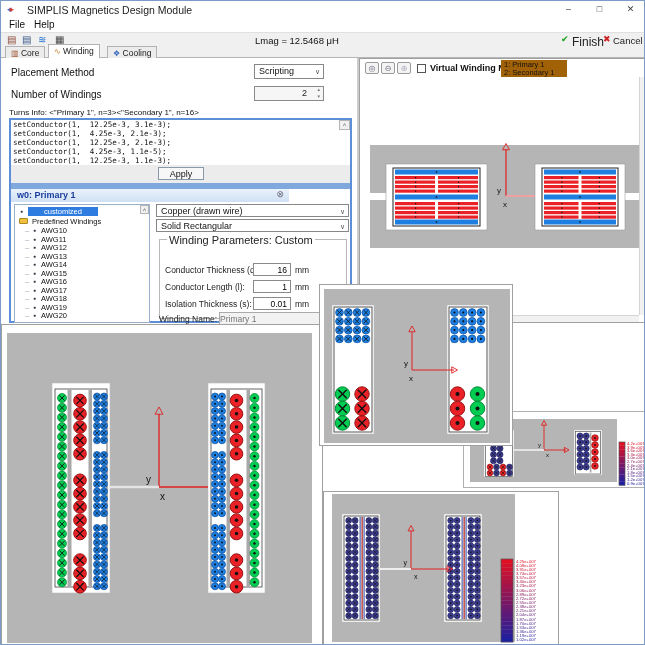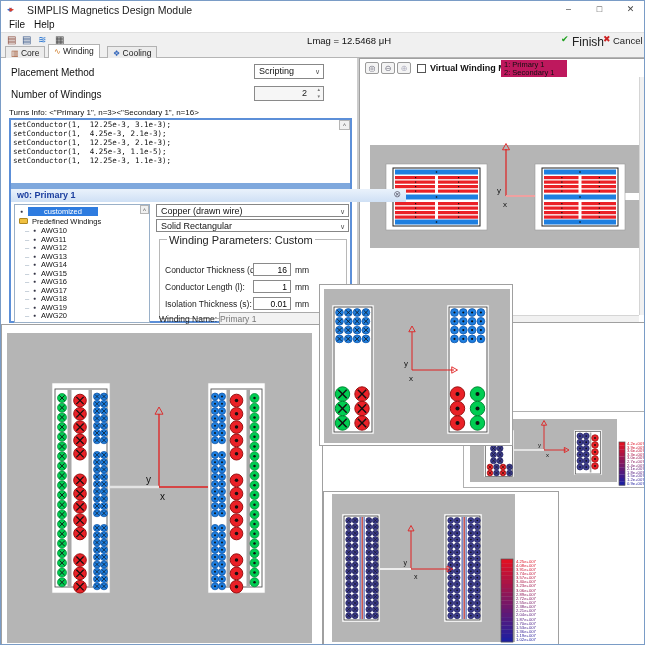--- a/index.html
+++ b/index.html
@@ -36,21 +36,21 @@
   <div class="abs" style="left:0;top:18px;width:645px;height:13px;background:#fff">
     <span class="abs" style="left:8px;top:0;font-size:10px;color:#111">File</span>
     <span class="abs" style="left:33px;top:0;font-size:10px;color:#111">Help</span>
   </div>
 
   <div class="abs" style="left:0;top:31px;width:645px;height:14px;background:#f0f0f0;border-top:1px solid #e0e0e0">
     <span class="abs glyph" style="left:6px;top:2px;font-size:10px;color:#8a4a3c">▤</span>
     <span class="abs glyph" style="left:21px;top:2px;font-size:10px;color:#3c5a8a">▤</span>
     <span class="abs glyph" style="left:37px;top:2px;font-size:10px;color:#1f6fd0">≋</span>
     <span class="abs glyph" style="left:54px;top:2px;font-size:10px;color:#444">▦</span>
-    <div class="abs" style="left:240px;top:2px;width:150px;text-align:right;font-size:9.5px;color:#111">Lmag = 12.5468 μH</div>
+    <div class="abs" style="left:254px;top:2px;width:150px;text-align:left;font-size:9.5px;color:#111">Lmag = 12.5468 μH</div>
     <span class="abs glyph" style="left:560px;top:2px;font-size:9px;color:#1fa01f">✔</span>
     <span class="abs" style="left:571px;top:2px;font-size:12px;color:#222">Finish</span>
     <span class="abs glyph" style="left:602px;top:2px;font-size:9px;color:#cc2222">✖</span>
     <span class="abs" style="left:612px;top:2px;font-size:9.5px;color:#222">Cancel</span>
   </div>
 
   <div class="abs" style="left:0;top:45px;width:645px;height:12px;background:#f0f0f0;border-bottom:1px solid #b5b5b5">
     <div class="tab" style="left:4px;top:0"><span class="glyph" style="color:#a0522d;font-size:8px">▥</span> <span>Core</span></div>
     <div class="tab active" style="left:47px;top:-2px;z-index:2"><span class="glyph" style="color:#cc7722;font-size:8px">∿</span> <span>Winding</span></div>
     <div class="tab" style="left:106px;top:0"><span class="glyph" style="color:#3366bb;font-size:8px">❖</span> <span>Cooling</span></div>
@@ -72,22 +72,25 @@
 
   <div class="abs" style="left:8px;top:117px;width:343px;height:205px;border:2px solid #5c8fd8;background:#fff;z-index:1"></div>
   <div class="abs" id="script-lines" style="left:12px;top:119px;width:326px;height:45px;overflow:hidden;z-index:2">
       <div style="font-family: &quot;DejaVu Sans Mono&quot;, monospace; font-size: 7.5px; line-height: 9px; color: rgb(17, 17, 17); white-space: pre;">setConductor(1,  12.25e-3, 3.1e-3);</div>
       <div style="font-family: &quot;DejaVu Sans Mono&quot;, monospace; font-size: 7.5px; line-height: 9px; color: rgb(17, 17, 17); white-space: pre;">setConductor(1,  4.25e-3, 2.1e-3);</div>
       <div style="font-family: &quot;DejaVu Sans Mono&quot;, monospace; font-size: 7.5px; line-height: 9px; color: rgb(17, 17, 17); white-space: pre;">setConductor(1,  12.25e-3, 2.1e-3);</div>
       <div style="font-family: &quot;DejaVu Sans Mono&quot;, monospace; font-size: 7.5px; line-height: 9px; color: rgb(17, 17, 17); white-space: pre;">setConductor(1,  4.25e-3, 1.1e-5);</div>
       <div style="font-family: &quot;DejaVu Sans Mono&quot;, monospace; font-size: 7.5px; line-height: 9px; color: rgb(17, 17, 17); white-space: pre;">setConductor(1,  12.25e-3, 1.1e-3);</div>
     </div>
   <div class="scrollup" style="left:338px;top:119px;width:11px;height:10px;z-index:2">˄</div>
+  <div class="abs" style="left:10px;top:164px;width:339px;height:18px;background:#ececec;z-index:2">
+    <div class="abs" style="left:147px;top:2px;width:46px;height:13px;border:1px solid #8899aa;background:#f7f7f7;font-size:9px;text-align:center;line-height:12px;color:#111">Apply</div>
+  </div>
   <div class="abs" style="left:10px;top:182px;width:339px;height:6px;background:#7fa8dd;z-index:2"></div>
-  <div class="abs" style="left:10px;top:188px;width:395px;height:13px;background:linear-gradient(#eaf2fb,#cfe0f5);z-index:2">
+  <div class="abs" style="left:10px;top:188px;width:278px;height:13px;background:linear-gradient(#eaf2fb,#cfe0f5);z-index:2">
     <span class="abs" style="left:6px;top:1px;font-size:9px;font-weight:bold;color:#1b3e9e">w0: Primary 1</span>
     <span class="abs glyph" style="right:5px;top:1px;font-size:9px;color:#667">⊗</span>
   </div>
 
   <div class="abs" id="tree" style="left:13px;top:203px;width:136px;height:119px;border:1px solid #9ab0c8;background:#fff;overflow:hidden;z-index:2">
       <div style="position: absolute; left: 0px; top: 2px; height: 9px; font-size: 7.5px; white-space: nowrap;">
         <span style="position:absolute;left:5px;top:1px;font-size:5px;color:#334">●</span>
         <span style="position:absolute;left:13px;background:#2e7ce0;color:#fff;padding:0 16px">customized</span>
       </div>
       <div style="position: absolute; left: 0px; top: 11.5px; height: 9px; font-size: 7.5px; white-space: nowrap;">
@@ -273,21 +276,21 @@
         <path d="M 146 84.5 L 142.5 90.8 L 149.5 90.8 Z" fill="none" stroke="#e02020" stroke-width="0.9"></path>
         <line x1="146" y1="137" x2="175" y2="137" stroke="#f0a0a0" stroke-width="2"></line>
         <text x="141" y="134" font-size="8" fill="#111" text-anchor="end">y</text>
         <text x="143" y="148" font-size="8" fill="#111">x</text>
       </svg>
     <div class="vbtn" style="left:5px;top:3px">◎</div>
     <div class="vbtn" style="left:21px;top:3px">⊖</div>
     <div class="vbtn" style="left:37px;top:3px;color:#aab">⊕</div>
     <div class="abs" style="left:57px;top:5px;width:9px;height:9px;border:1px solid #555;background:#fff"></div>
     <span class="abs" style="left:70px;top:4px;font-size:9px;font-weight:600;color:#111">Virtual Winding Machine View</span>
-    <div class="abs" style="left:141px;top:1px;width:66px;height:17px;background:#be185d;padding:1px 0 0 3px">
+    <div class="abs" style="left:141px;top:1px;width:66px;height:17px;background:#a16207;padding:1px 0 0 3px">
       <div style="font-size:7.5px;line-height:8px;color:#111">1: Primary 1</div>
       <div style="font-size:7.5px;line-height:8px;color:#111">2: Secondary 1</div>
     </div>
     <div class="abs" style="left:2px;top:256px;width:277px;height:7px;background:#f1f1f1;border-top:1px solid #d5d5d5"></div>
     <div class="abs" style="left:279px;top:18px;width:7px;height:238px;background:#f1f1f1;border-left:1px solid #d5d5d5"></div>
   </div>
 
   <div class="winframe" id="winA" style="left:0;top:323px;width:322px;height:322px;z-index:10">
     <svg id="svgA" width="322" height="322">
         <rect x="5" y="8" width="305" height="310" fill="#b5b5b5" stroke="none" stroke-width="1"></rect>

